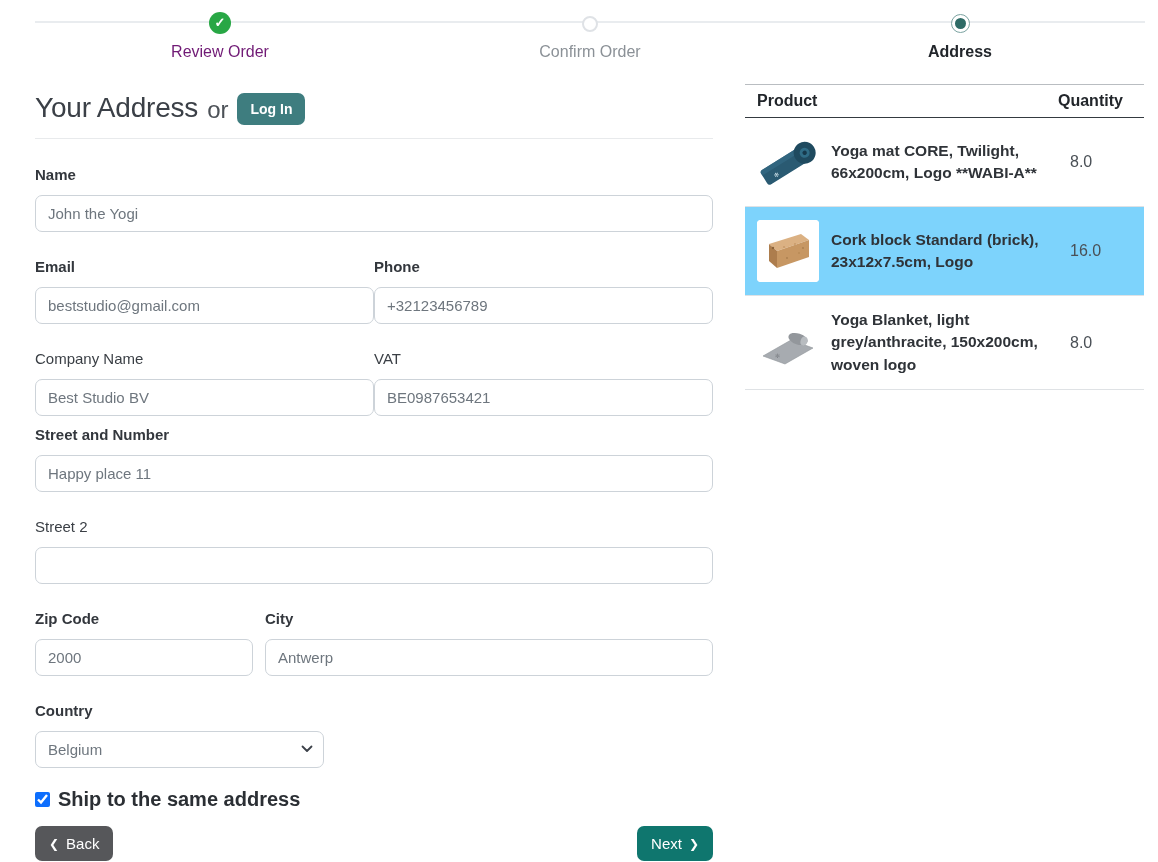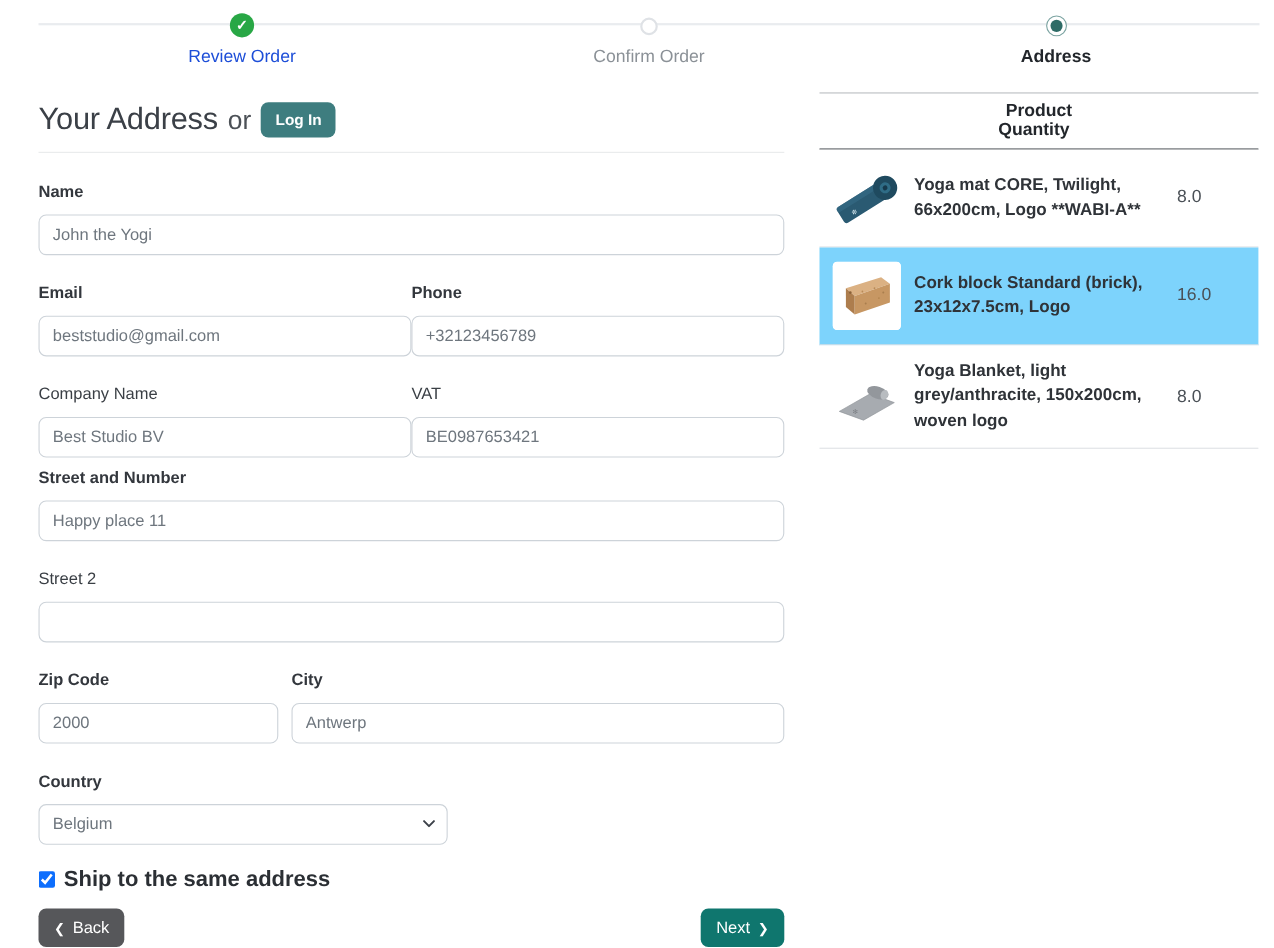--- a/index.html
+++ b/index.html
@@ -27,21 +27,21 @@
   .node-current {
     width: 19px; height: 19px; border-radius: 50%;
     background: #ffffff; border: 1px solid #7ba3a1;
     display: flex; align-items: center; justify-content: center; margin-top: 12px;
   }
   .node-current .dot { width: 11px; height: 11px; border-radius: 50%; background: #2e6b66; }
   .node-upcoming {
     width: 16px; height: 16px; border-radius: 50%;
     background: #ffffff; border: 2px solid #dfe2e6; margin-top: 14px;
   }
-  .step-label { margin-top: 9px; font-size: 16px; color: #1d4ed8; }
+  .step-label { margin-top: 9px; font-size: 16px; color: #701a75; }
   .step-label.current { font-weight: 700; color: #22262b; }
   .step-label.upcoming { color: #8b9197; }
 
   
   .left-col { position: absolute; left: 35px; top: 86px; width: 678px; }
   .title-row { display: flex; align-items: center; padding-top: 5px; }
   .page-title { font-size: 28px; font-weight: 500; color: #3b4047; letter-spacing: -0.2px; }
   .or-text { font-size: 24px; color: #4c5157; margin: 4px 9px 0 9px; }
   .login-btn {
     background: #3e7d7f; color: #ffffff; border: none; border-radius: 7px;
@@ -59,21 +59,21 @@
     display: block; width: 100%; height: 37px;
     border: 1px solid #cdd3d9; border-radius: 7px;
     padding: 0 12px; font-family: inherit; font-size: 15px; color: #6e767e;
     background: #fff; outline: none;
   }
   .row2 { display: flex; gap: 0; }
   .row2 .col { flex: 1; }
   .row-zip { display: flex; gap: 12px; }
   .col-zip { width: 218px; }
   .col-city { flex: 1; }
-  .col-country { width: 372px; position: relative; }
+  .col-country { width: 289px; position: relative; }
   .select-input {
     -webkit-appearance: none; appearance: none;
     display: block; width: 100%; height: 37px;
     border: 1px solid #cdd3d9; border-radius: 7px;
     padding: 0 30px 0 12px; font-family: inherit; font-size: 15px; color: #6e767e;
     background: #fff; outline: none;
   }
   .select-caret { position: absolute; right: 11px; top: 14px; pointer-events: none; }
 
   .check-row { display: flex; align-items: center; margin: 20px 0 15px 0; }
@@ -89,22 +89,22 @@
     padding: 9px 14px; display: inline-flex; align-items: center; gap: 7px;
   }
   .back-btn { background: #56575a; }
   .next-btn { background: #0f766e; }
   .chev { font-size: 12px; line-height: 1; }
 
   
   .right-col { position: absolute; left: 745px; top: 84px; width: 399px; }
   .summary-table { width: 100%; border-top: 1px solid #b9bdc1; }
   .summary-head {
-    display: flex; align-items: center;
-    padding: 7px 12px; border-bottom: 1px solid #343a40; flex-direction: column;
+    display: flex; 
+    padding: 7px 12px; border-bottom: 1px solid #343a40;
   }
   .head-product { flex: 1; font-size: 16px; font-weight: 700; color: #22262b; }
   .head-qty { width: 74px; font-size: 16px; font-weight: 700; color: #22262b; }
   .summary-row {
     display: flex; align-items: center; gap: 12px;
     padding: 13px 12px; border-bottom: 1px solid #dfe2e5; background: #ffffff;
   }
   .summary-row.striped { background: #7dd3fc; }
   .prod-img { width: 62px; height: 62px; border-radius: 4px; background: #ffffff; flex: none; }
   .prod-name { flex: 1; font-size: 15.5px; font-weight: 700; color: #2f3338; line-height: 1.45; }

